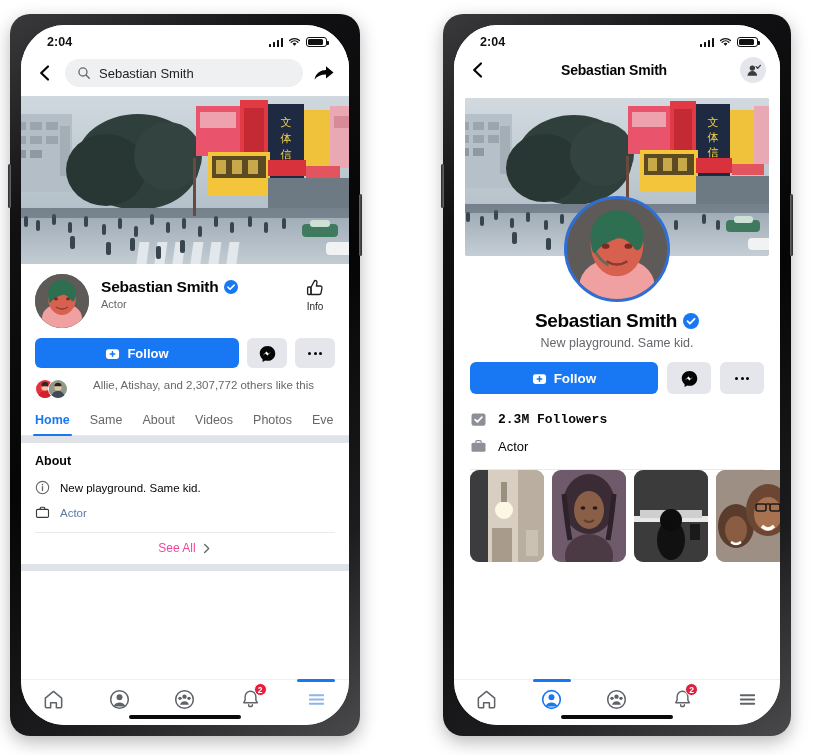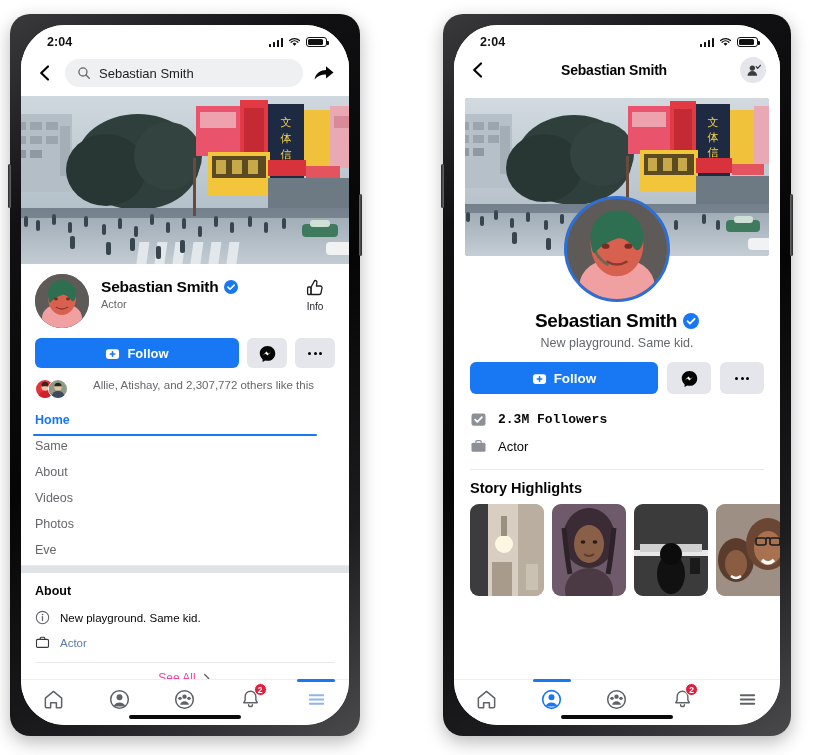--- a/index.html
+++ b/index.html
@@ -110,21 +110,21 @@
 
   
   .social { display:flex; align-items:flex-start; padding: 11px 14px 10px 14px; gap: 16px; }
   .facepile { display:flex; flex:0 0 auto; }
   .facepile .f { width:20px; height:20px; border-radius:50%; border:1.5px solid #fff; overflow:hidden; }
   .facepile .f:nth-child(2){ margin-left:-7px; }
   .facepile .f svg { display:block; width:100%; height:100%; }
   .socialtext { font-size:11.5px; color:#65676b; margin-left:9px; white-space:nowrap; }
 
   
-  .tabs { display:flex; gap:0; padding: 0 14px; border-bottom:1px solid #e8eaed; background:#fff;flex-direction:column; }
+  .tabs { display:flex; gap:0; padding: 0 14px; border-bottom:1px solid #e8eaed; background:#fff; }
   .tab { font-size:12.5px; color:#65676b; padding: 4px 0 8px 0; margin-right:20px; white-space:nowrap; cursor:pointer; position:relative; }
   .tab.active { color:#1877f2; font-weight:700; }
   .tab.active::after { content:""; position:absolute; left:-2px; right:-2px; bottom:-1px; height:2.5px; background:#1877f2; border-radius:2px; }
   .graystrip { height:7px; background:#dfe3e8; }
 
   
   .card { background:#fff; padding: 8px 14px 0 14px; }
   .cardtitle { font-size:12.5px; font-weight:700; color:#050505; padding: 3px 0 7px 0; }
   .arow { display:flex; align-items:center; gap:10px; padding: 5px 0; }
   .arow .ic { width:15px; height:15px; flex:0 0 15px; }
@@ -684,21 +684,20 @@
             <svg class="ic" viewBox="0 0 18 18">
               <rect x="1.6" y="5" width="14.8" height="9.6" rx="1.6" fill="#8d9096"></rect>
               <path d="M6.2 5V3.8a1.1 1.1 0 0 1 1.1-1.1h3.4a1.1 1.1 0 0 1 1.1 1.1V5" stroke="#8d9096" stroke-width="1.4" fill="none"></path>
             </svg>
             <span class="tx">Actor</span>
           </div>
         </div>
 
         <div class="rsep"></div>
 
-        <div class="rsec">Story Highlights</div>
 
         <div class="stories">
           <div class="story">
             <svg viewBox="0 0 74 92">
               <rect width="74" height="92" fill="#c9bfb1"></rect>
               <rect x="0" y="0" width="18" height="92" fill="#3c3c3e"></rect>
               <rect x="18" y="0" width="30" height="92" fill="#d8cfc2"></rect>
               <rect x="48" y="0" width="26" height="92" fill="#b9aea0"></rect>
               <circle cx="34" cy="40" r="9" fill="#fdf6e3"></circle>
               <rect x="31" y="12" width="6" height="20" fill="#9b8f80"></rect>

